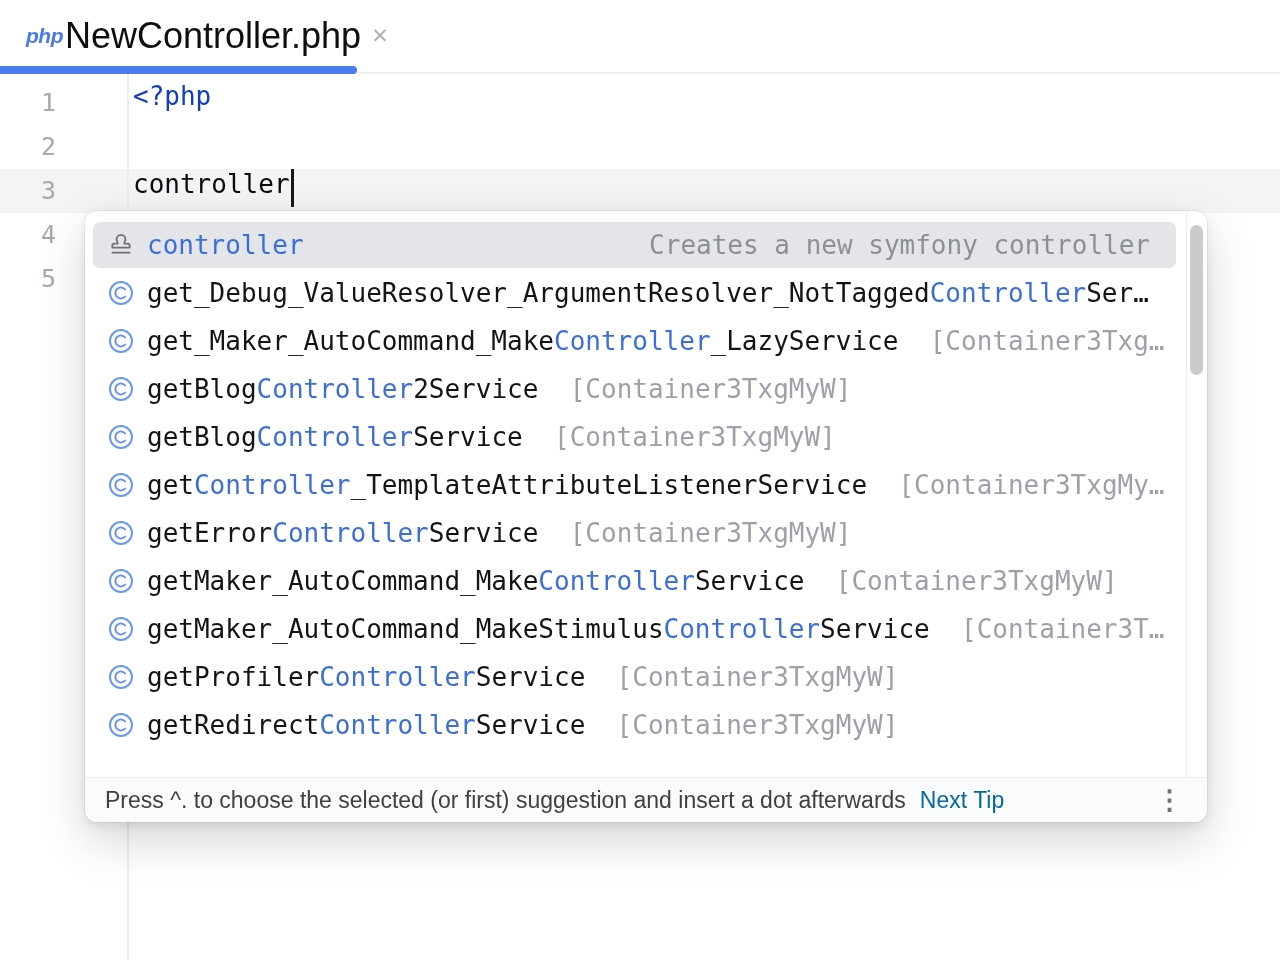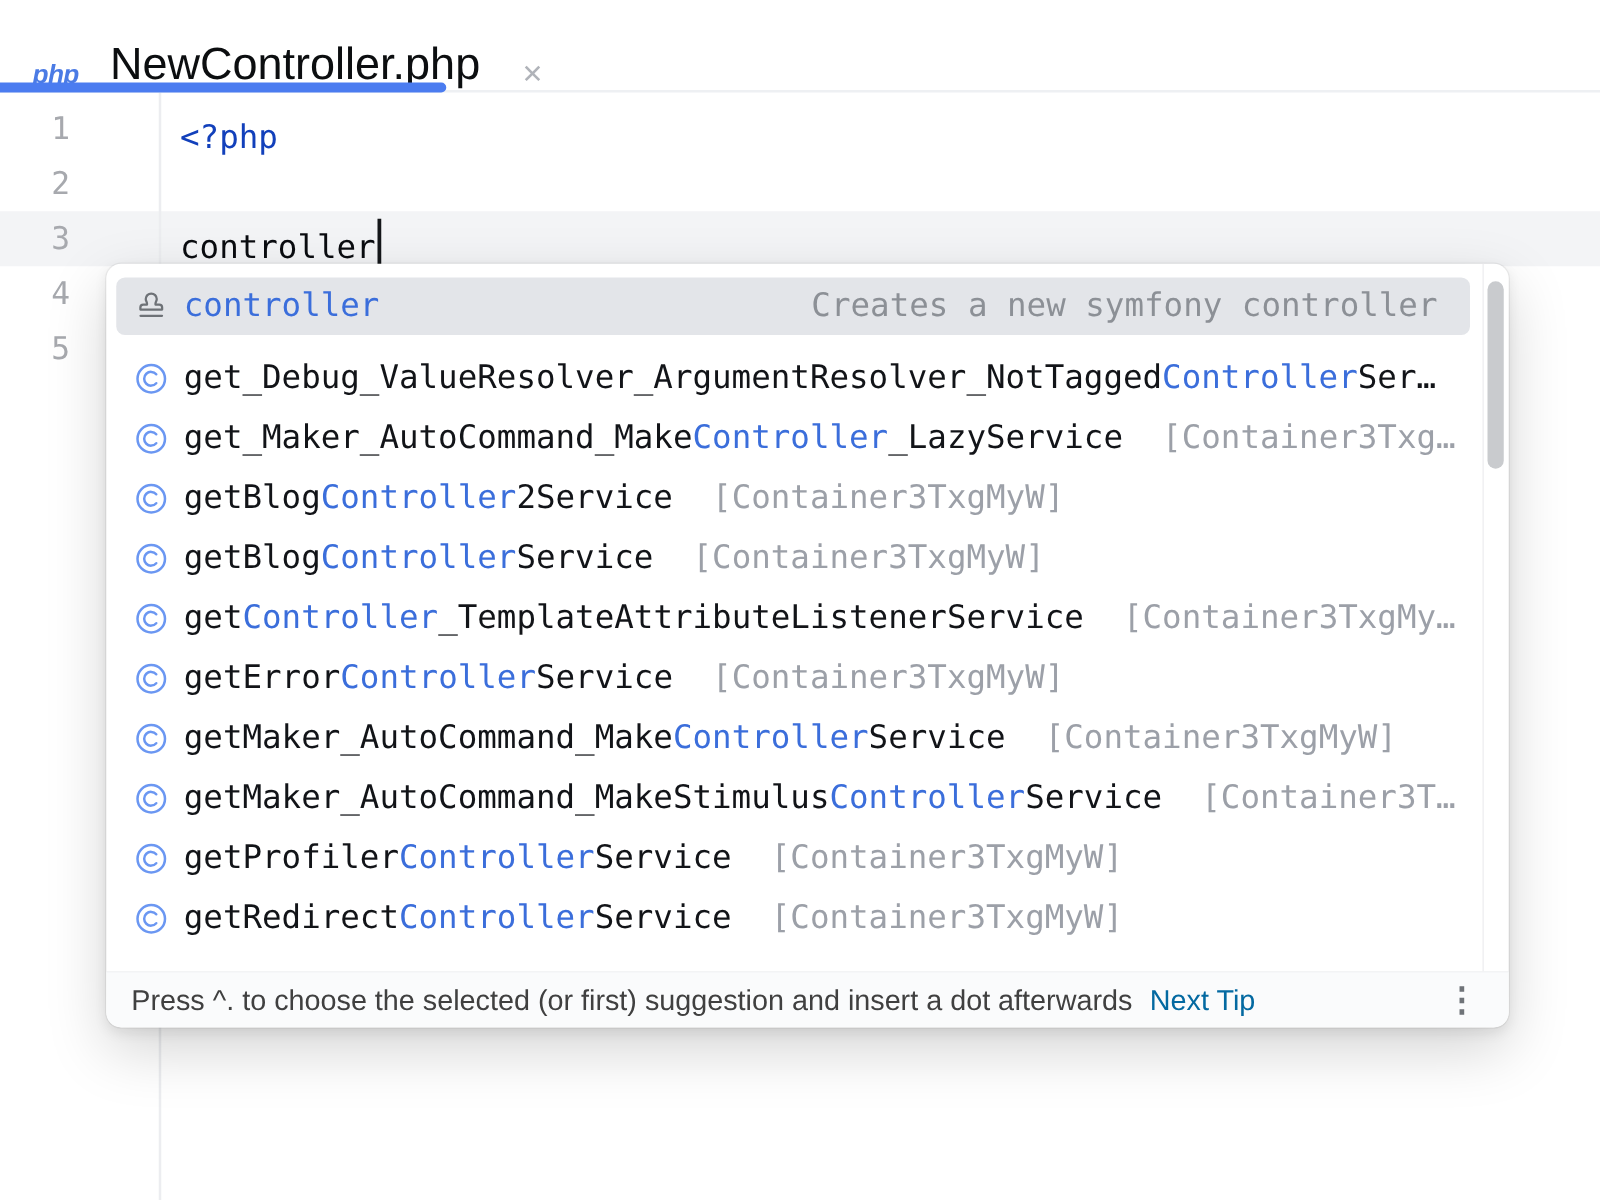--- a/index.html
+++ b/index.html
@@ -1,53 +1,53 @@
 <!DOCTYPE html>
 <html><head>
 <meta charset="utf-8">
 <style>
   html,body{margin:0;padding:0;width:1280px;height:960px;overflow:hidden;}
   body{background:#fff;font-family:"Liberation Sans",sans-serif;position:relative;}
 
   
   .tabbar{position:absolute;left:0;top:0;width:1280px;height:72px;background:#fff;
           border-bottom:2px solid #eef0f3;}
-  .tab{position:absolute;left:26px;top:0;height:72px;display:flex;align-items:flex-end;gap:25px;cursor:default;}
+  .tab{position:absolute;left:26px;top:0;height:72px;display:flex;align-items:center;gap:2px;cursor:default;}
   .php-badge{font-style:italic;font-weight:bold;font-size:21px;color:#4b7be5;letter-spacing:-0.5px;}
   .tab-title{font-size:36px;color:#0c0e10;}
   .tab-close{font-size:21px;color:#b0b3b9;margin-left:8px;}
   .tab-underline{position:absolute;left:0;top:66px;width:357px;height:8px;background:#4b7cf0;
           border-radius:0 4px 4px 0;z-index:2;}
 
   
   .editor{position:absolute;left:0;top:74px;width:1280px;height:886px;}
   .current-line{position:absolute;left:0;top:95px;width:1280px;height:44px;background:#f3f4f6;}
   .gutter-sep{position:absolute;left:127px;top:0;width:2px;height:886px;background:#ecedf0;}
   .gutter{position:absolute;left:0;top:0;width:127px;height:886px;}
   .lineno{position:absolute;left:0;width:56px;height:44px;line-height:44px;text-align:right;
           font-family:"DejaVu Sans Mono",monospace;font-size:25px;color:#a7a9ae;}
-  .codeline{position:absolute;left:144px;height:44px;display:flex;align-items:flex-end;
+  .codeline{position:absolute;left:133px;height:44px;display:flex;align-items:flex-start;
           font-family:"DejaVu Sans Mono",monospace;font-size:26px;color:#0a0c10;white-space:pre;}
   .codeline.l1{top:7px;color:#1240bb;}
   .codeline.l3{top:95px;}
   .caret{width:3px;height:38px;background:#15171a;margin-left:1px;}
 
   
   .popup{position:absolute;left:85px;top:211px;width:1122px;height:611px;background:#fff;
          border-radius:12px;overflow:hidden;
          box-shadow:0 0 0 1px rgba(0,0,0,.05),0 4px 10px rgba(0,0,0,.08),0 18px 48px rgba(0,0,0,.17);}
   .sel-row{position:absolute;left:8px;top:11px;width:1083px;height:46px;background:#e3e5e9;
          border-radius:7px;display:flex;align-items:center;box-sizing:border-box;
          padding:0 26px 0 14px;font-family:"DejaVu Sans Mono",monospace;font-size:26px;}
   .icon{width:28px;height:28px;flex:none;display:inline-block;}
   .icon svg{width:28px;height:28px;display:block;}
   .sel-label{color:#3b6edb;margin-left:12px;}
   .sel-desc{margin-left:auto;color:#8c9096;}
   .rows{position:absolute;left:0;top:58px;width:1101px;}
-  .row{height:48px;display:flex;align-items:flex-end;padding-left:22px;
+  .row{height:48px;display:flex;align-items:center;padding-left:22px;
        font-family:"DejaVu Sans Mono",monospace;font-size:26px;white-space:pre;overflow:hidden;}
   .row .txt{margin-left:12px;white-space:pre;overflow:hidden;}
   .seg-plain{color:#121418;}
   .seg-match{color:#3b6edb;}
   .seg-tail{color:#9ca0a8;}
   .scroll-sep{position:absolute;left:1101px;top:0;width:1px;height:566px;background:#ededf0;}
   .scroll-thumb{position:absolute;left:1105px;top:14px;width:13px;height:150px;background:#c9cbce;border-radius:7px;}
 
   
   .hintbar{position:absolute;left:0;bottom:0;width:100%;height:45px;background:#fafbfc;

